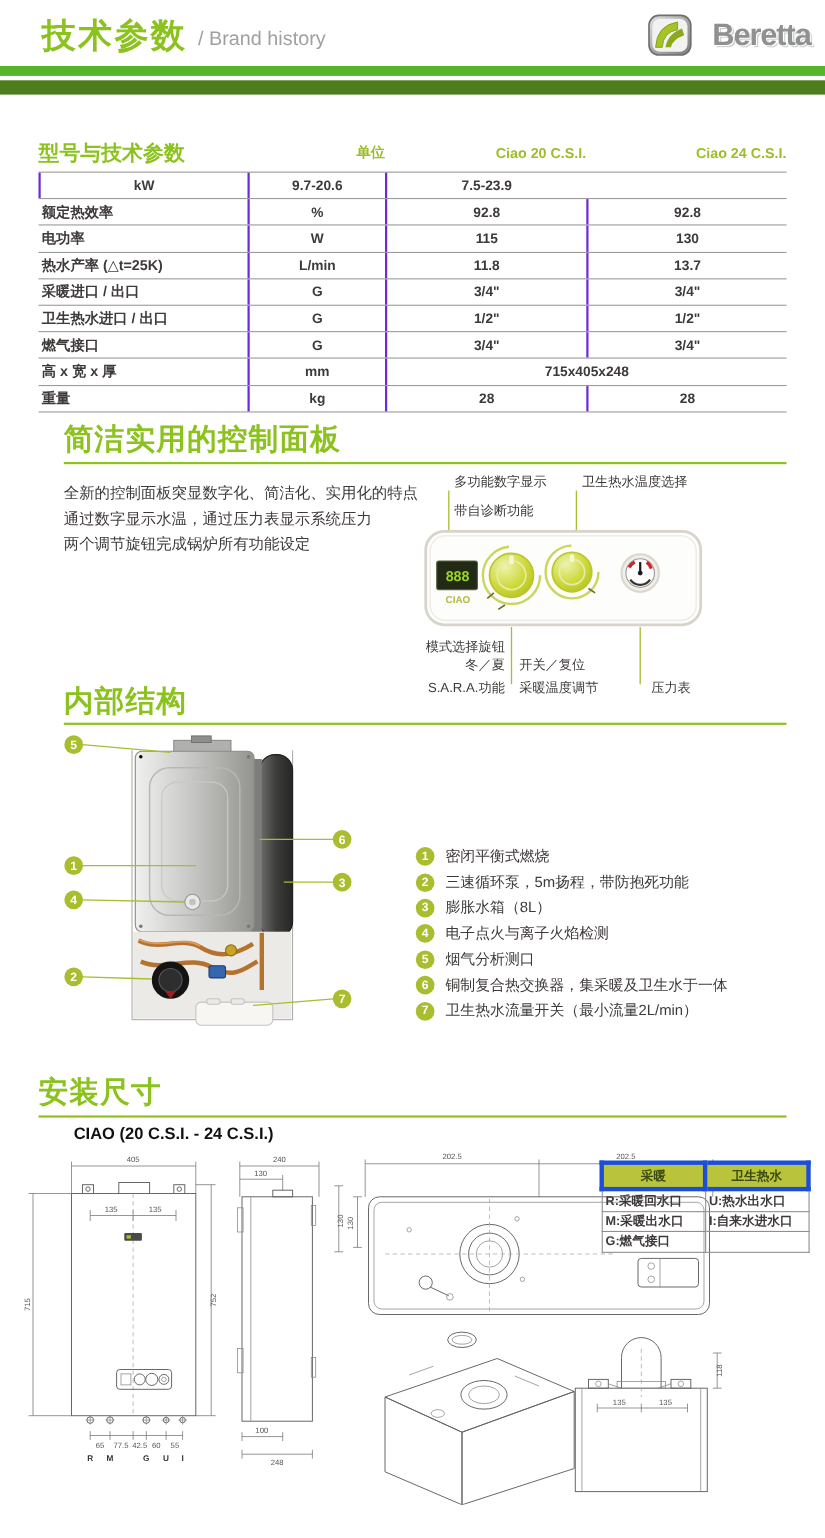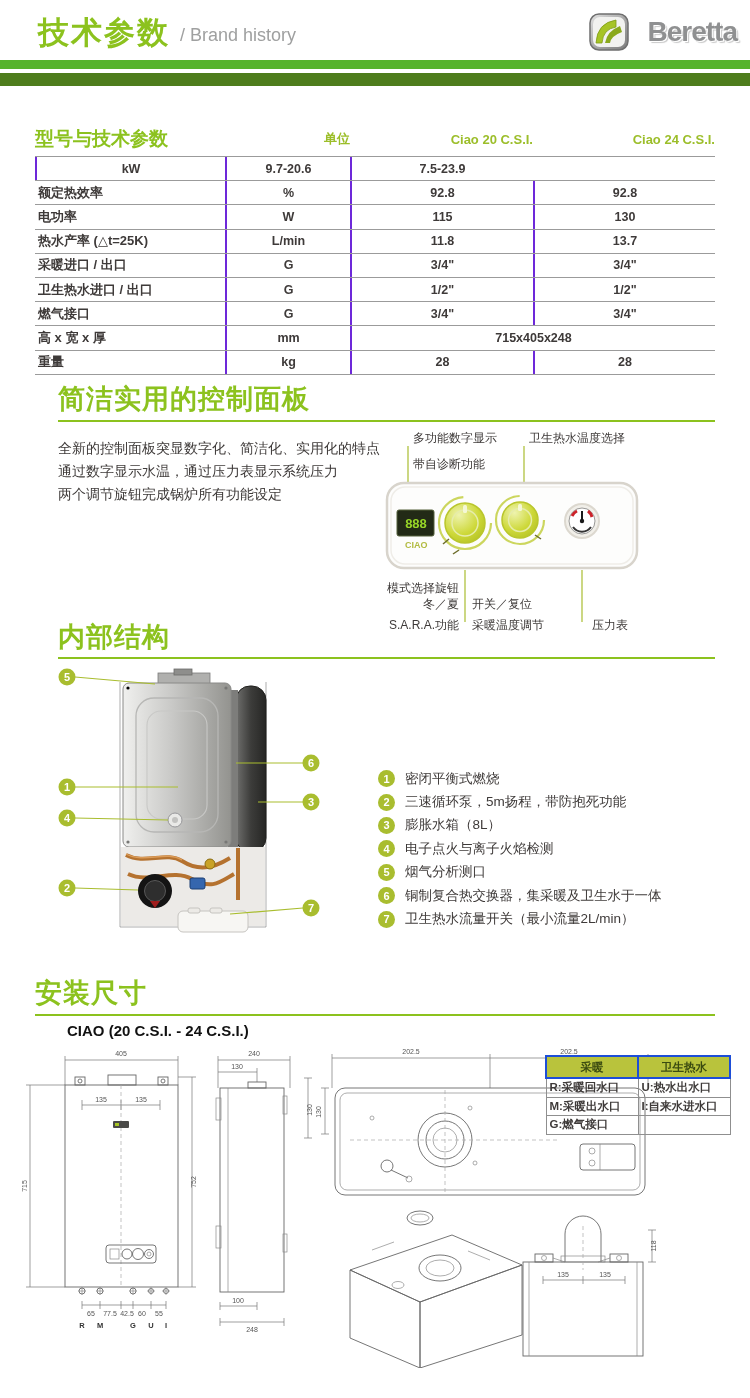--- a/index.html
+++ b/index.html
@@ -36,21 +36,21 @@
   
   .ilist{position:absolute;left:378px;top:767px;}
   .irow{display:flex;align-items:center;height:23.4px;}
   .ibadge{width:17px;height:17px;border-radius:50%;background:#a9bd2f;color:#fff;font-size:11px;font-weight:bold;
           display:flex;align-items:center;justify-content:center;flex:0 0 17px;}
   .itext{margin-left:10px;font-size:13.5px;color:#3e3a39;}
 
   
   .model-label{position:absolute;left:35px;top:1022px;font-size:15px;font-weight:bold;color:#111;margin-left:32px;}
   .legend{position:absolute;left:545px;top:1055px;border-collapse:collapse;font-size:11.5px;}
-  .legend th{background:#b9c33c;color:#3a4a10;font-weight:bold;width:88px;height:18px;border:2px solid #1d4ed8;text-align:center;}
+  .legend th{background:#b9c33c;color:#3a4a10;font-weight:bold;width:88px;height:18px;border:4px solid #1d4ed8;text-align:center;}
   .legend td{height:17.5px;border:1px solid #8f8f8f;color:#3e3a39;font-weight:bold;padding:0 3px;text-align:left;}
 
   svg text{font-family:"Liberation Sans","DejaVu Sans",sans-serif;}
   .dimtxt{fill:#555;font-size:7px;}
   .dimtxt-b{fill:#333;font-size:7.5px;font-weight:bold;}
   .lbl{fill:#3e3a39;font-size:12px;}
   .callout-line{stroke:#a9bd2f;stroke-width:1.2;fill:none;}
   .thin{stroke:#666;stroke-width:0.9;fill:none;}
   .thin2{stroke:#8a8a8a;stroke-width:0.7;fill:none;}
   .dimline{stroke:#777;stroke-width:0.7;fill:none;}

